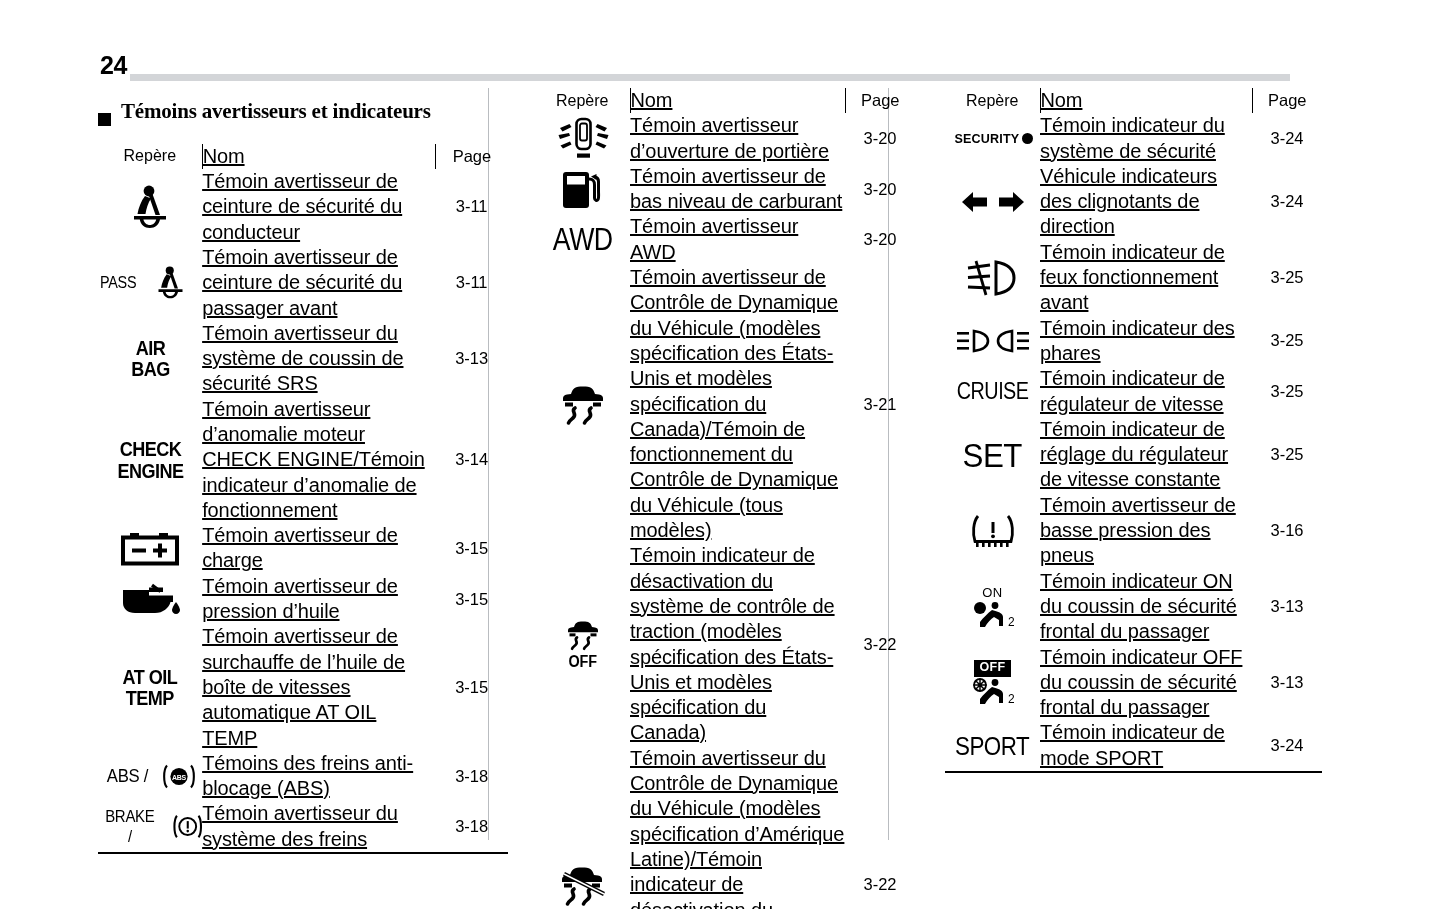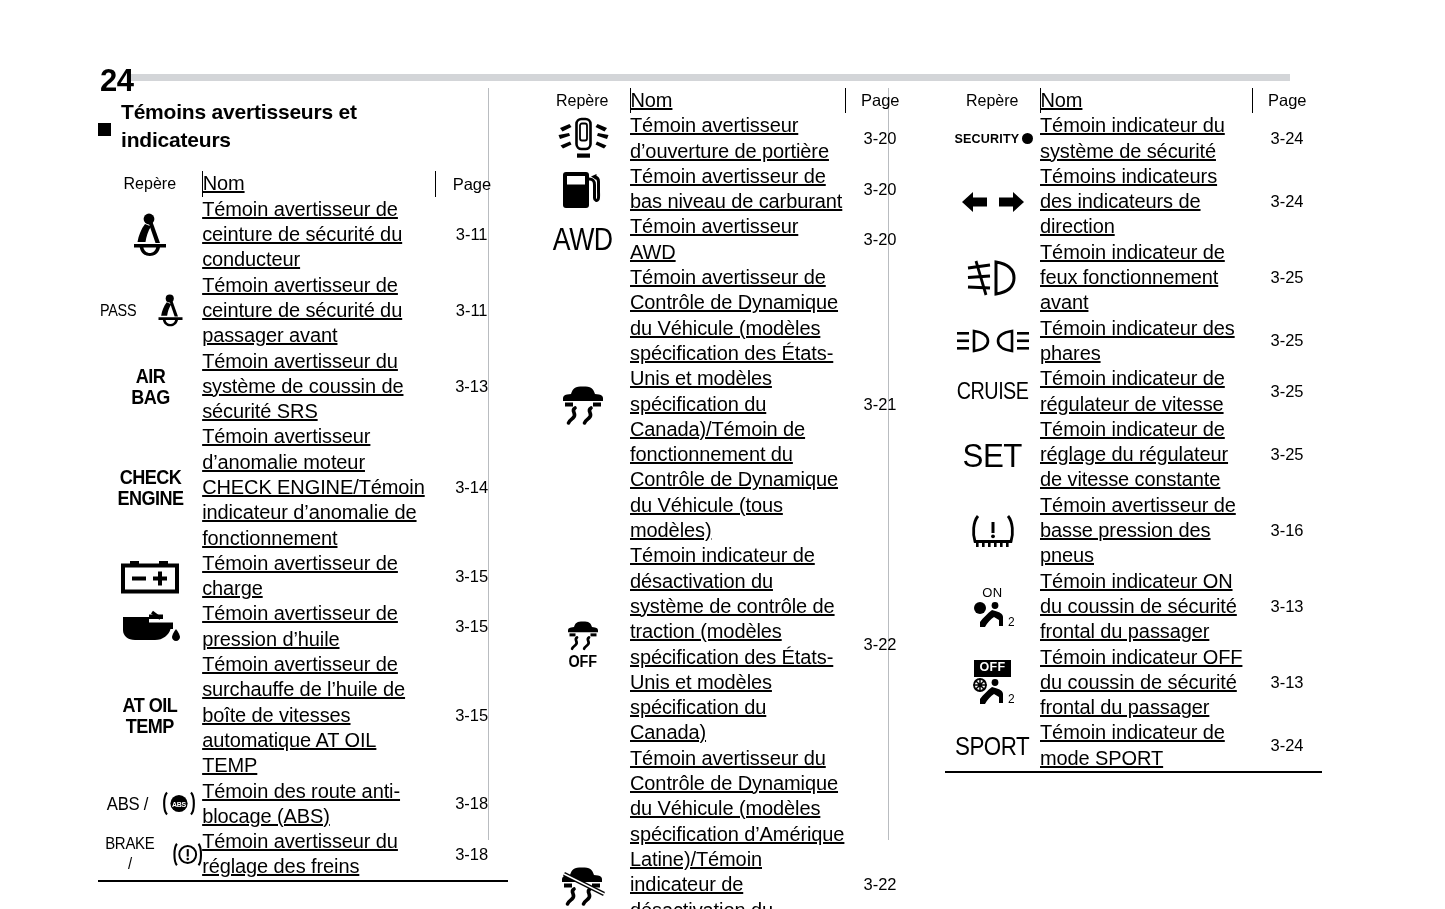--- a/index.html
+++ b/index.html
@@ -25,22 +25,22 @@
   }
   .page-rule {
     position: absolute;
     left: 130px; top: 44px;
     width: 1160px;
     height: 7px;
     background: #d3d5d8;
   }
   .page-number {
     position: absolute;
-    left: 100px; top: 36px;
-    font-size: 31px;
+    left: 100px; top: 20px;
+    font-size: 25px;
     font-weight: bold;
     letter-spacing: -0.5px;
     line-height: 30px;
   }
 
   
   .columns {
     position: absolute;
     left: 0; top: 88px;
     width: 1445px;
@@ -59,23 +59,24 @@
     width: 1px;
     height: 752px;
     background: #b9bcc0;
   }
   .vdiv-1 { left: 488px; }
   .vdiv-2 { left: 888px; }
 
   
   .section-head {
     display: flex;
-    align-items: center;
+    align-items: flex-end;
     margin-bottom: 18px;
     padding-top: 10px;
+    font-family: Liberation Serif, serif;
   }
   .sq-bullet {
     width: 13px; height: 13px;
     background: #000;
     margin-right: 10px;
     margin-top: 8px;
     flex: none;
   }
   .section-title {
     font-size: 21px;
@@ -371,38 +372,38 @@
             <div class="absrow">
               <span class="lbl">ABS /</span>
               <svg width="34" height="27" viewBox="0 0 34 27">
                 <path d="M5 2.5 C1.2 6.5 1.2 20.5 5 24.5" stroke="#000" stroke-width="2.1" fill="none"></path>
                 <path d="M29 2.5 C32.8 6.5 32.8 20.5 29 24.5" stroke="#000" stroke-width="2.1" fill="none"></path>
                 <circle cx="17" cy="13.5" r="8.6" fill="#000"></circle>
                 <text x="17" y="16.6" font-family="Liberation Sans, sans-serif" font-size="7" font-weight="bold" fill="#fff" text-anchor="middle">ABS</text>
               </svg>
             </div>
           </td>
-          <td class="c-nom">Témoin des route anti-blocage (ABS)</td>
+          <td class="c-nom">Témoins des freins anti-blocage (ABS)</td>
           <td class="c-page">3-18</td>
         </tr>
 
         <tr>
           <td class="c-rep">
             <div class="absrow">
               <span class="lbl" style="font-size:17px">BRAKE /</span>
               <svg width="30" height="27" viewBox="0 0 30 27">
                 <path d="M4 2.5 C0.6 6.5 0.6 20.5 4 24.5" stroke="#000" stroke-width="2.1" fill="none"></path>
                 <path d="M26 2.5 C29.4 6.5 29.4 20.5 26 24.5" stroke="#000" stroke-width="2.1" fill="none"></path>
                 <circle cx="15" cy="13.5" r="8.6" fill="none" stroke="#000" stroke-width="2"></circle>
                 <rect x="14" y="8" width="2.1" height="7.6" fill="#000"></rect>
                 <circle cx="15.05" cy="18.2" r="1.3" fill="#000"></circle>
               </svg>
             </div>
           </td>
-          <td class="c-nom">Témoin avertisseur du réglage des freins</td>
+          <td class="c-nom">Témoin avertisseur du système des freins</td>
           <td class="c-page">3-18</td>
         </tr>
       </tbody>
     </table>
   </div>
 
   <div class="col col-2">
     <table class="sym t2">
       <colgroup>
           <col class="w-rep">
@@ -548,21 +549,21 @@
 
         <tr>
           <td class="c-rep">
             <span class="ico">
               <svg width="66" height="26" viewBox="0 0 66 26">
                 <path d="M2 13 L13 3 L13 8.5 L27 8.5 L27 17.5 L13 17.5 L13 23 Z" fill="#000"></path>
                 <path d="M64 13 L53 3 L53 8.5 L39 8.5 L39 17.5 L53 17.5 L53 23 Z" fill="#000"></path>
               </svg>
             </span>
           </td>
-          <td class="c-nom">Témoins indicateurs des indicateurs de direction</td>
+          <td class="c-nom">Véhicule indicateurs des clignotants de direction</td>
           <td class="c-page">3-24</td>
         </tr>
 
 
         <tr>
           <td class="c-rep">
             <span class="ico">
               <svg width="58" height="40" viewBox="0 0 58 40">
                 <path d="M32 4 C44 6 50 12 50 20 C50 28 44 34 32 36 Z" fill="none" stroke="#000" stroke-width="3"></path>
                 <g stroke="#000" stroke-width="2.8" fill="none">

